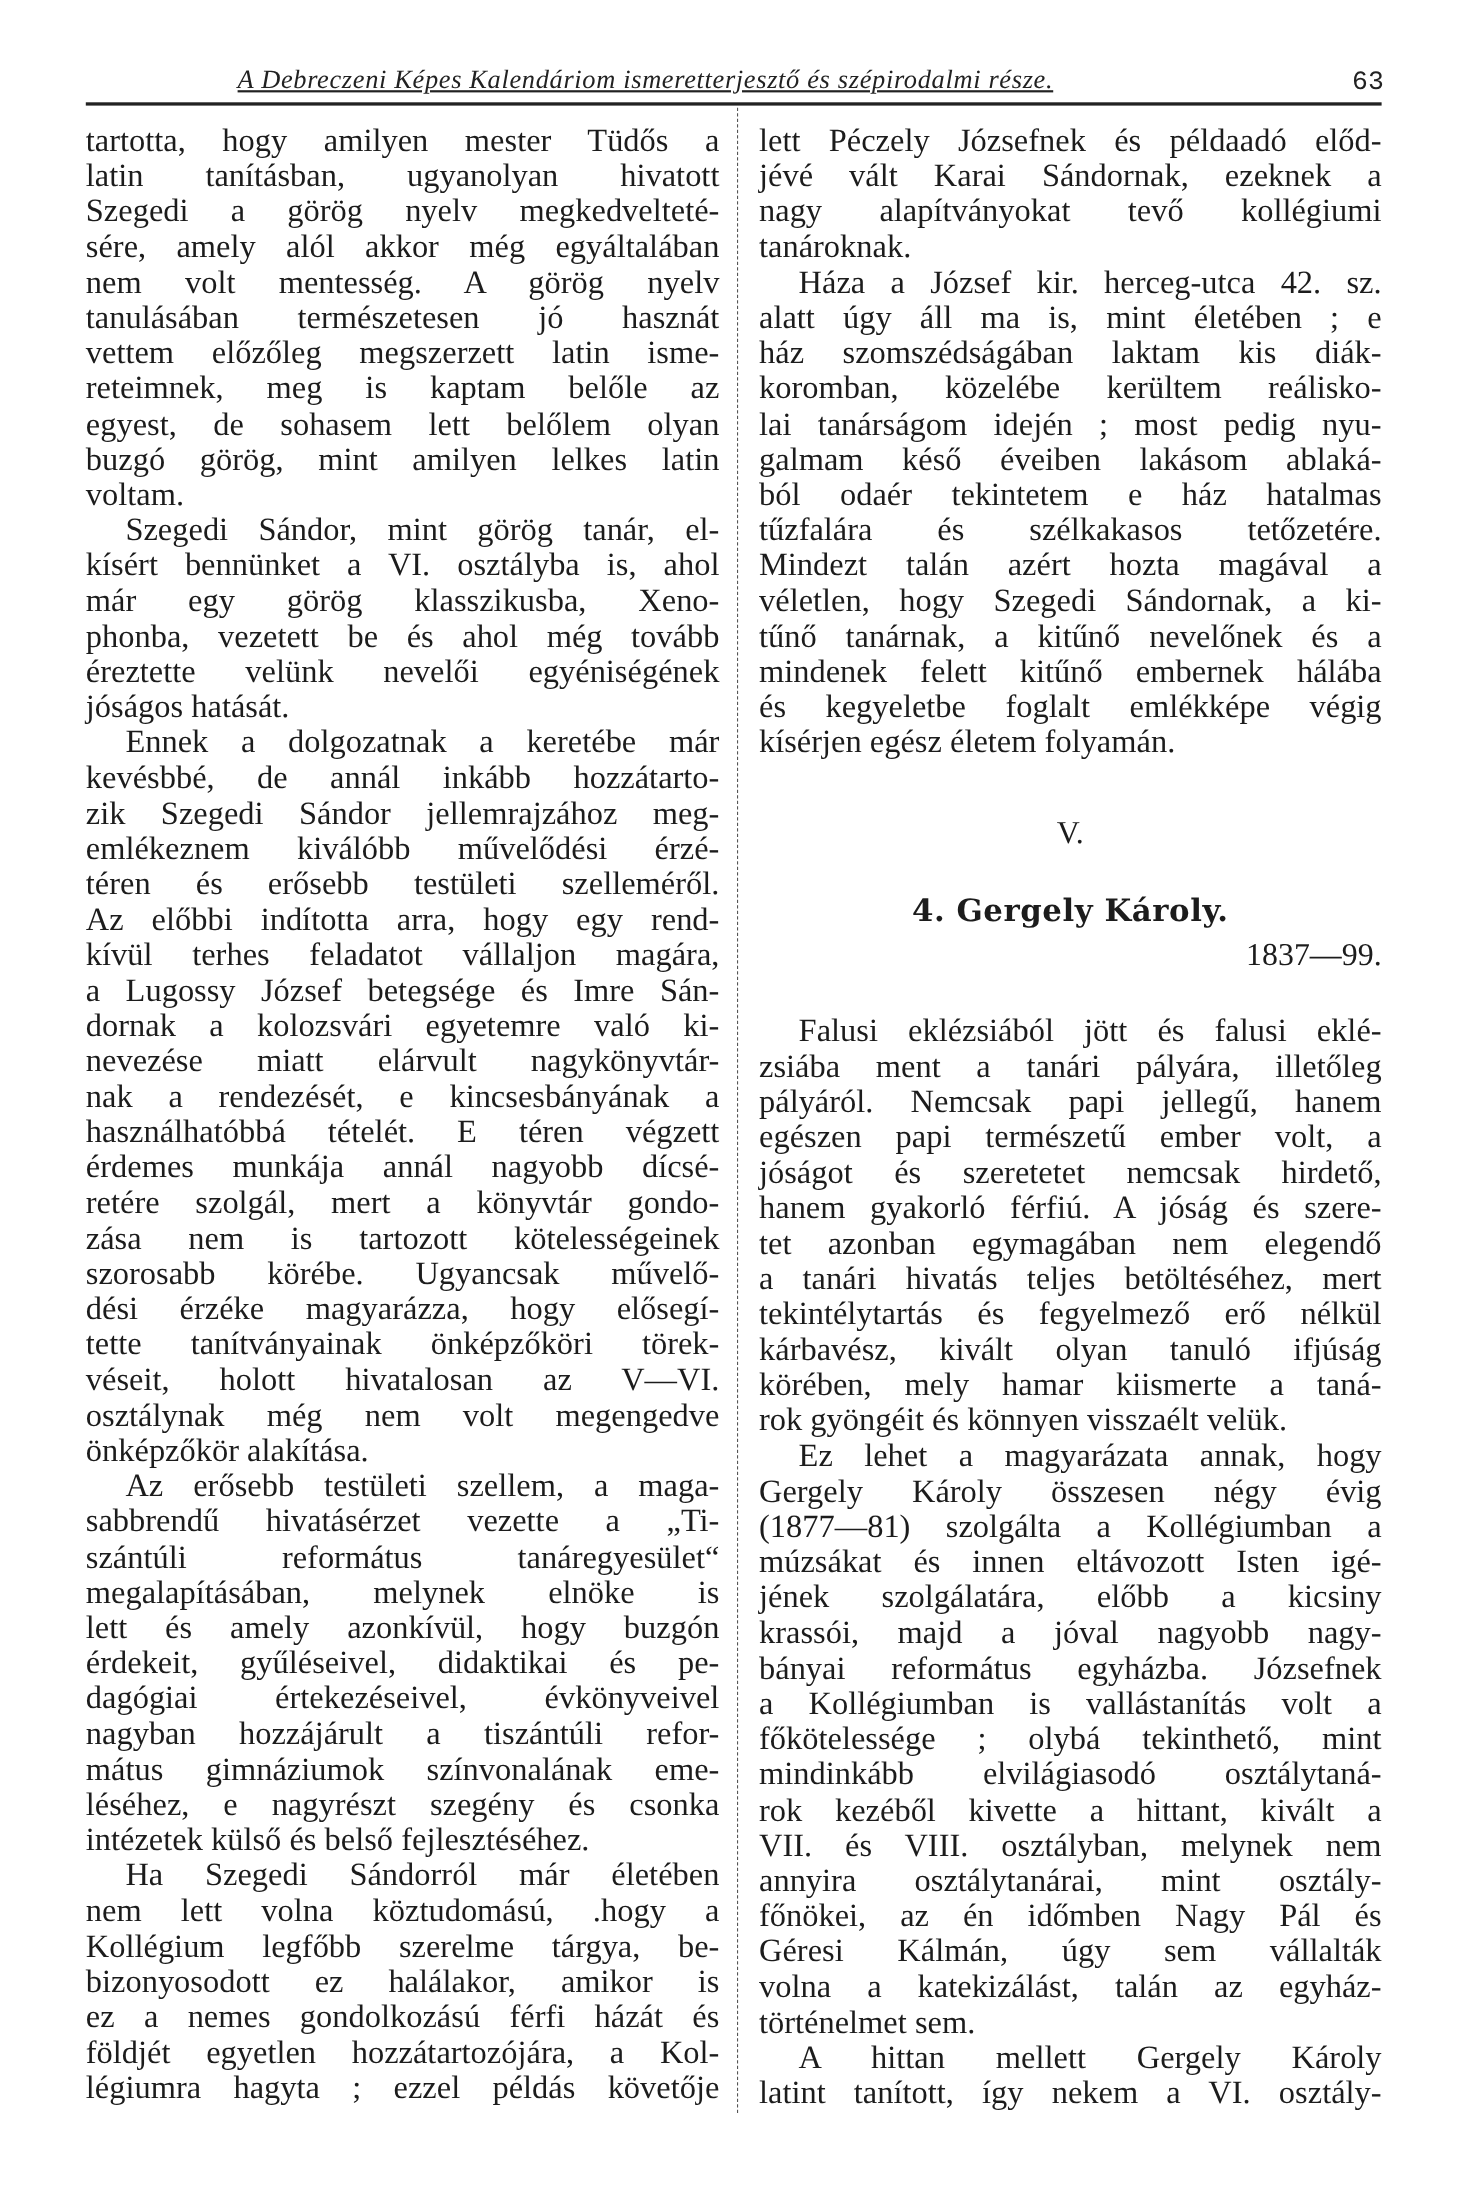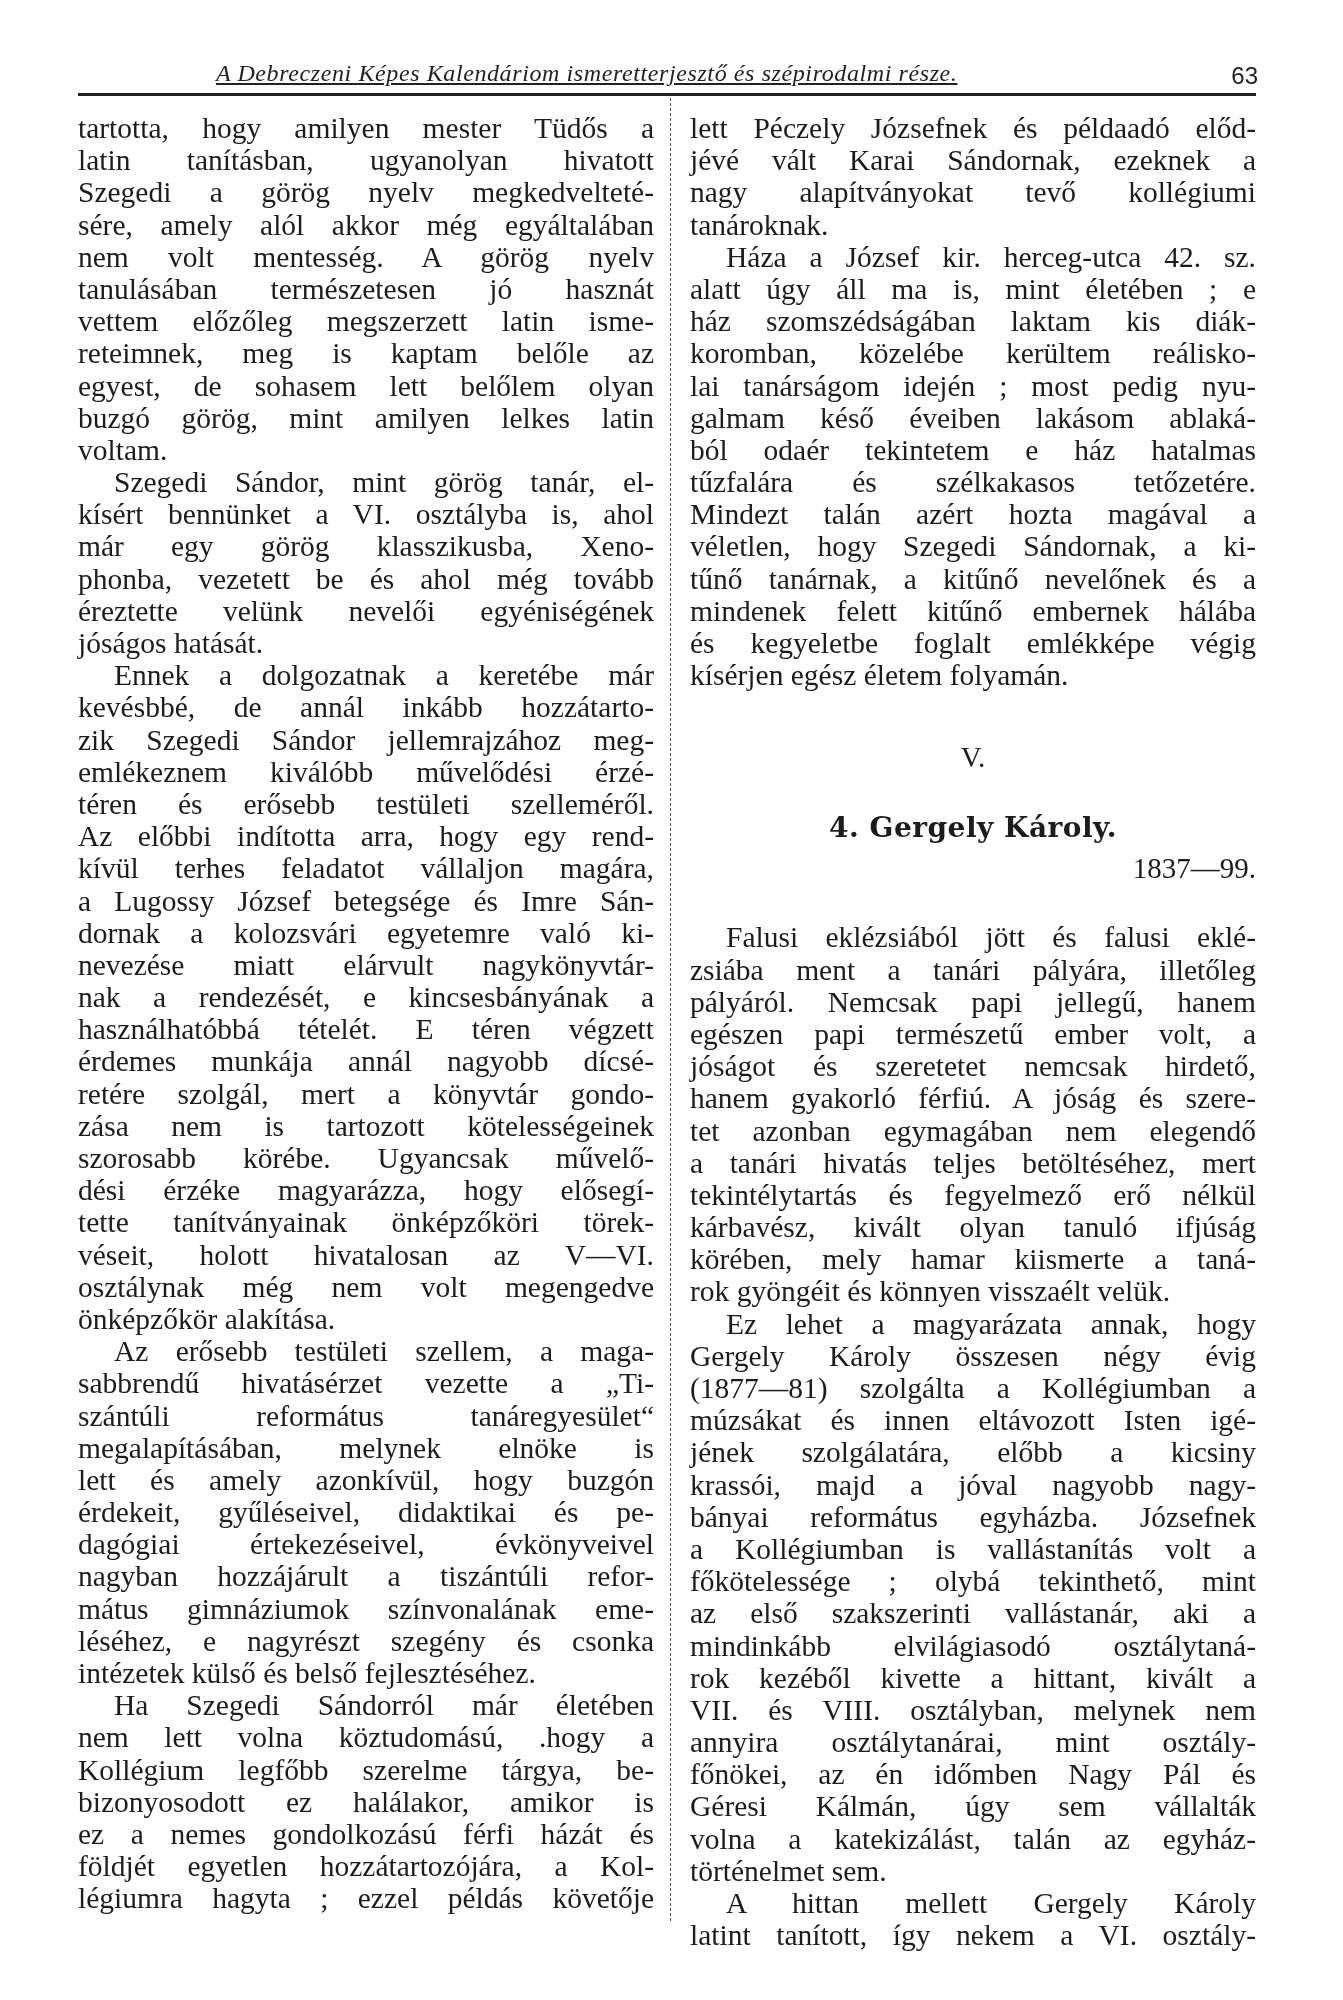--- a/index.html
+++ b/index.html
@@ -31,21 +31,21 @@
       font-size: 24px;
       letter-spacing: 0.6px;
       color: #222;
       white-space: nowrap;
       text-decoration: underline;
     }
     .page-number {
       position: absolute;
       right: 0px;
       top: 10px;
-      font-family: Liberation Sans, sans-serif;
+      font-family: Liberation Mono, monospace;
       font-size: 24px;
       color: #222;
     }
     .header-rule {
       position: absolute;
       left: 78px;
       top: 93px;
       width: 1178px;
       height: 3px;
       background: #222;
@@ -252,21 +252,20 @@
       <div>
         <span class="line indent">Ez lehet a magyarázata annak, hogy</span>
         <span class="line">Gergely Károly összesen négy évig</span>
         <span class="line">(1877—81) szolgálta a Kollégiumban a</span>
         <span class="line">múzsákat és innen eltávozott Isten igé-</span>
         <span class="line">jének szolgálatára, előbb a kicsiny</span>
         <span class="line">krassói, majd a jóval nagyobb nagy-</span>
         <span class="line">bányai református egyházba. Józsefnek</span>
         <span class="line">a Kollégiumban is vallástanítás volt a</span>
         <span class="line">főkötelessége ; olybá tekinthető, mint</span>
-        <span class="line">az első szakszerinti vallástanár, aki a</span>
         <span class="line">mindinkább elvilágiasodó osztálytaná-</span>
         <span class="line">rok kezéből kivette a hittant, kivált a</span>
         <span class="line">VII. és VIII. osztályban, melynek nem</span>
         <span class="line">annyira osztálytanárai, mint osztály-</span>
         <span class="line">főnökei, az én időmben Nagy Pál és</span>
         <span class="line">Géresi Kálmán, úgy sem vállalták</span>
         <span class="line">volna a katekizálást, talán az egyház-</span>
         <span class="line last">történelmet sem.</span>
       </div>
       <div>

